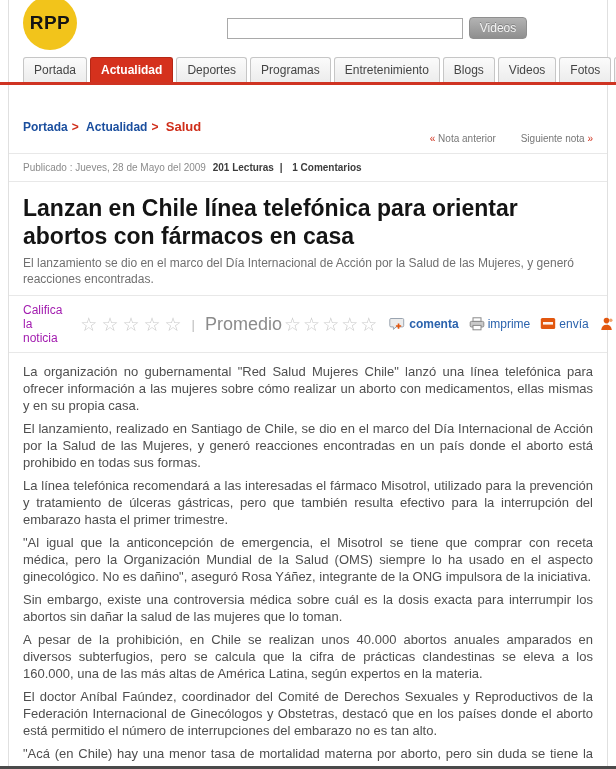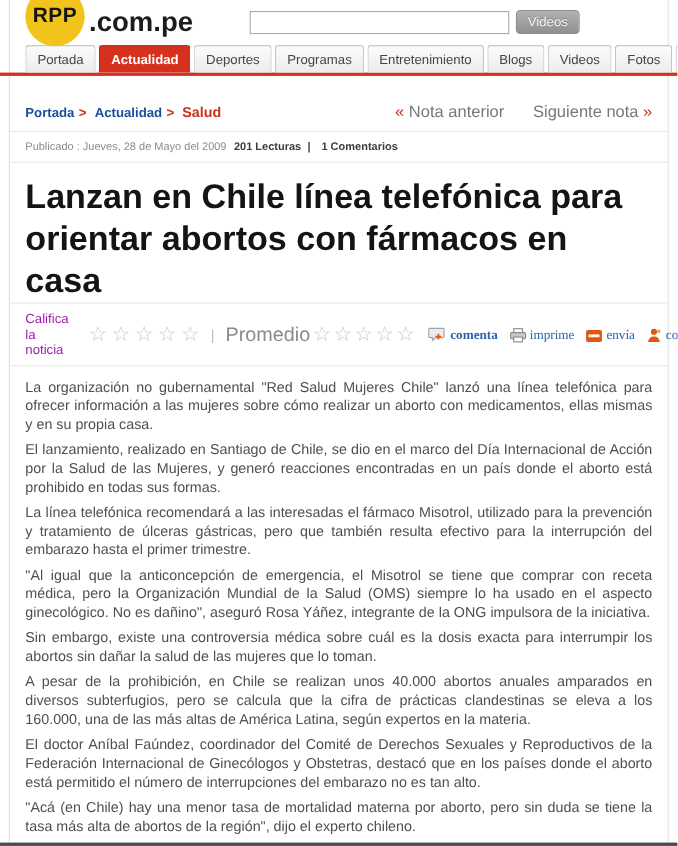--- a/index.html
+++ b/index.html
@@ -8,21 +8,21 @@
     width:616px; height:769px; position:relative; overflow:hidden;
     font-family:"Liberation Sans","DejaVu Sans",sans-serif;
     -webkit-font-smoothing:antialiased;
   }
   .container {
     margin:0 8px; width:600px; min-height:769px;
     border-left:1px solid #e0e0e0; border-right:1px solid #e0e0e0;
     background:#fff; padding:0 0 6px 0;
   }
   
-  .header { display:flex; align-items:center; height:40px; padding:0 14px; position:relative; }
+  .header { display:flex; align-items:center; height:56px; padding:0 14px; position:relative; }
   .logo { display:flex; align-items:center; cursor:pointer; }
   .logo-circle {
     width:54px; height:54px; border-radius:50%; background:#f2c41b;
     display:flex; align-items:center; justify-content:center;
     margin-top:-10px; flex:0 0 auto;
   }
   .logo-circle span { font-weight:800; font-size:19px; color:#141414; letter-spacing:.5px; }
   .logo-domain { font-weight:700; font-size:25px; color:#1c1c1c; margin-left:4px; }
   .search-area { display:flex; align-items:center; margin-left:auto; margin-right:66px; }
   .search-input {
@@ -46,68 +46,67 @@
   .red-rule { height:3px; background:#cf3322; margin:0 -9px; }
   
   .crumb-row {
     display:flex; align-items:center; padding:24px 14px 9px;
     border-bottom:1px solid #e8e8e8; font-size:12px;
   }
   .crumb a { text-decoration:none; cursor:pointer; }
   .crumb .c-blue { color:#1a4e9e; font-weight:700; }
   .crumb .c-red  { color:#cf2e1a; font-weight:700; font-size:13px; }
   .crumb .sep { color:#cf2e1a; font-weight:700; margin:0 4px; }
-  .prevnext { margin-left:auto; font-size:15px; color:#777; }
+  .prevnext { margin-left:auto; font-size:10px; color:#777;margin-top:24px; }
   .prevnext a { color:#777; text-decoration:none; cursor:pointer; margin-left:22px; }
   .prevnext .mark { color:#cf2e1a; }
   
   .pub-row {
     padding:8px 14px; border-bottom:1px solid #e8e8e8; font-size:10px; color:#8b8b8b;
   }
   .pub-row b { color:#3c3c3c; margin-left:4px; }
   .pub-row .psep { color:#3c3c3c; font-weight:700; margin:0 3px; }
   
   .headline {
-    padding:12px 14px 2px; font-size:31px; font-weight:700; color:#141414; line-height:1.22;
+    padding:12px 14px 2px; font-size:23px; font-weight:700; color:#141414; line-height:1.22;
   }
   .subtitle { padding:3px 14px 8px; font-size:12px; color:#707070; line-height:1.35; }
   
   .rating-row {
     display:flex; align-items:center; margin:0 0; padding:7px 14px;
     border-top:1px solid #e8e8e8; border-bottom:1px solid #e8e8e8;
   }
   .rate-label { font-size:12px; color:#a21caf; margin-right:18px; }
   .stars { display:flex; }
   .star { font-size:19px; color:#c9c9c9; line-height:1; margin-right:4px; cursor:pointer; }
   .stars.readonly .star { cursor:default; margin-right:2px; }
   .rate-div { color:#bbb; margin:0 10px 0 6px; font-size:13px; }
   .avg-label { font-size:18px; color:#8b8b8b; margin-right:2px; }
   .actions { margin-left:auto; display:flex; align-items:center; }
-  .action { display:flex; align-items:flex-end; margin-left:10px; text-decoration:none; cursor:pointer;font-family:Liberation Serif, serif; }
+  .action { display:flex; align-items:flex-start; margin-left:10px; text-decoration:none; cursor:pointer; }
   .action span { font-size:12px; color:#2b63ad; margin-left:3px; }
   .action.first span { font-weight:700; }
   .action svg { display:block; }
   
   .body-text { padding:10px 14px 0; }
   .body-text p {
     font-size:13px; line-height:17px; color:#4f4f4f; text-align:justify; margin-bottom:6px;
   }
   .bottom-edge { position:absolute; left:0; bottom:0; width:616px; height:3px; background:#4a4a4a; }
 </style>
 </head>
 <body>
 
 <div class="container">
 
   <div class="header">
     <div class="logo">
       <div class="logo-circle">
         <span>RPP</span>
       </div>
-      <span class="logo-domain">.com.pe</span>
     </div>
     <div class="search-area">
       <input class="search-input" type="text" value="" style="">
       <button class="search-btn">Videos</button>
     </div>
   </div>
 
   <div class="tabs">
     <a class="tab">Portada</a>
     <a class="tab active">Actualidad</a>
@@ -134,20 +133,21 @@
   </div>
 
   <div class="pub-row">
     <span>Publicado : Jueves, 28 de Mayo del 2009</span>
     <b>201 Lecturas</b>
     <span class="psep">|</span>
     <b>1 Comentarios</b>
   </div>
 
   <h1 class="headline">Lanzan en Chile línea telefónica para orientar abortos con fármacos en casa</h1>
+  <p class="subtitle">El lanzamiento se dio en el marco del Día Internacional de Acción por la Salud de las Mujeres, y generó reacciones encontradas.</p>
 
   <div class="rating-row">
     <span class="rate-label">Califica la noticia</span>
     <div class="stars">
       <span class="star">☆</span>
       <span class="star">☆</span>
       <span class="star">☆</span>
       <span class="star">☆</span>
       <span class="star">☆</span>
     </div>

